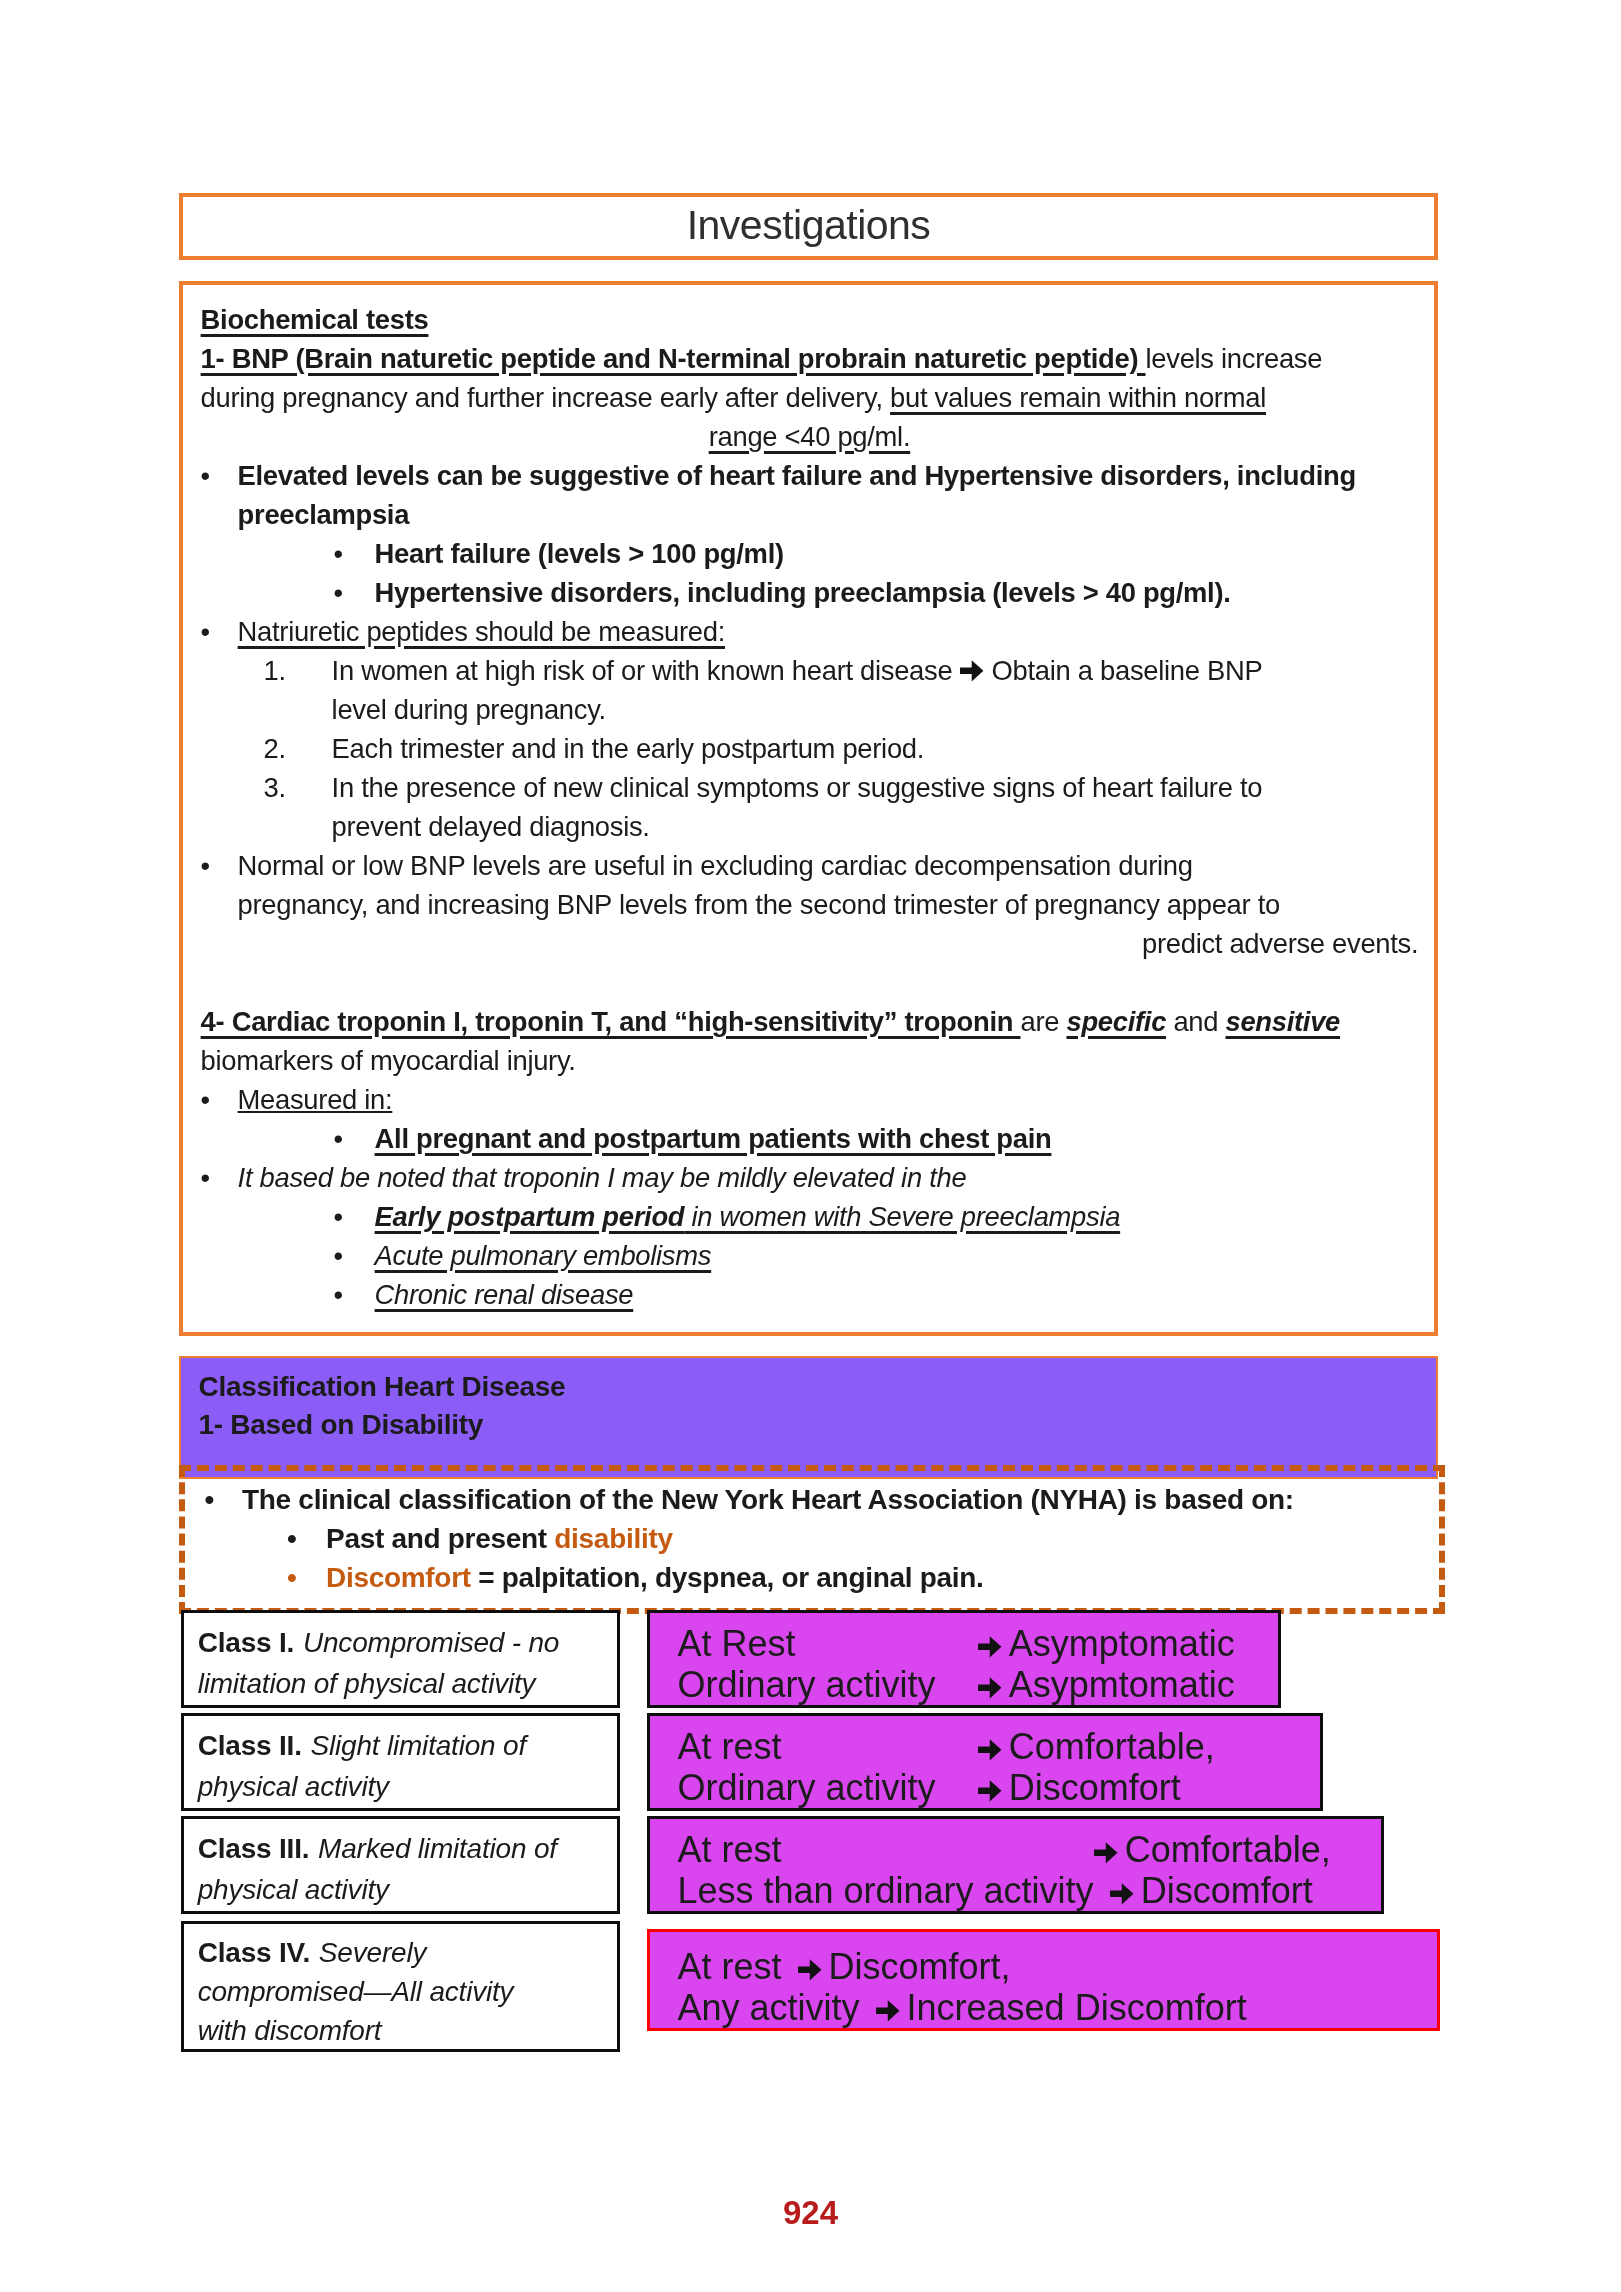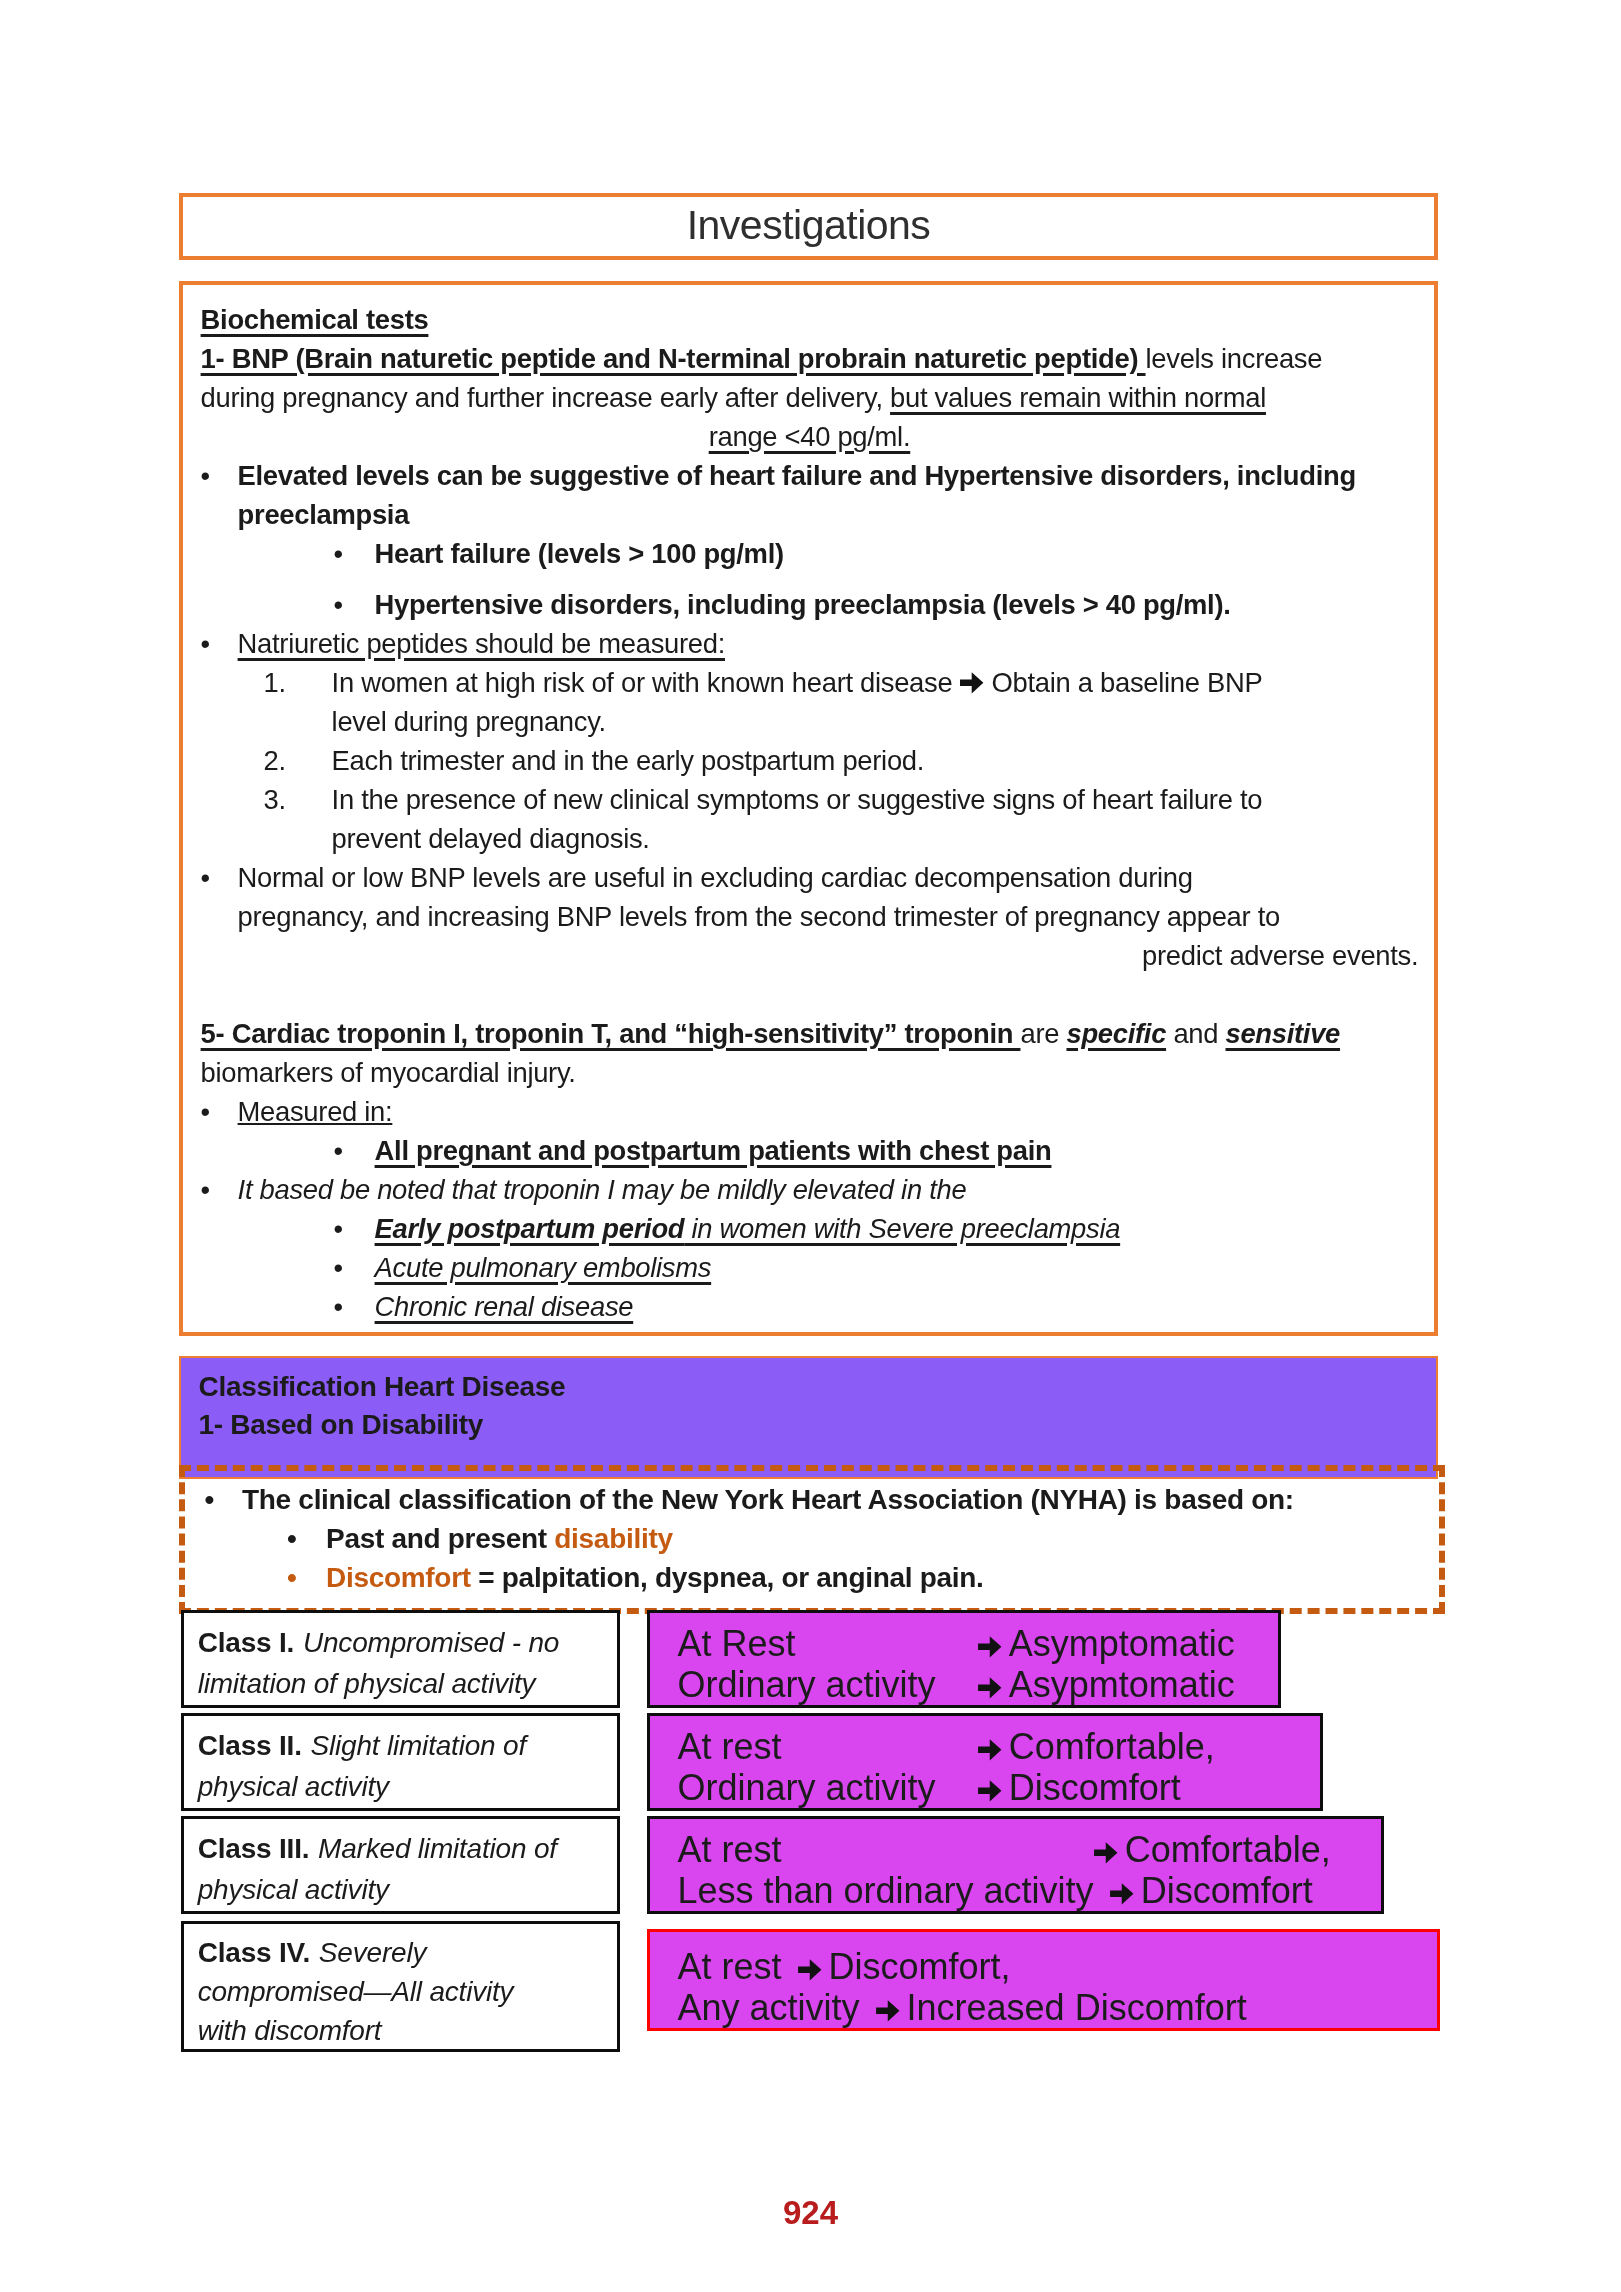--- a/index.html
+++ b/index.html
@@ -96,21 +96,21 @@
       </div>
       <div class="tl">
         <span class="tx" style="padding-left: 37px;"><span class="b">preeclampsia</span></span>
       </div>
       <div class="tl">
         <span class="mk" style="left: 133px;">•</span>
         <span class="tx" style="padding-left: 174px;"><span class="b">Heart failure (levels &gt; 100 pg/ml)</span></span>
       </div>
       <div class="tl">
         <span class="mk" style="left: 133px;">•</span>
-        <span class="tx" style="padding-left: 174px; margin-top: 12px;"><span class="b">Hypertensive disorders, including preeclampsia (levels &gt; 40 pg/ml).</span></span>
+        <span class="tx" style="padding-left: 174px;"><span class="b">Hypertensive disorders, including preeclampsia (levels &gt; 40 pg/ml).</span></span>
       </div>
       <div class="tl">
         <span class="mk" style="left: 0px;">•</span>
         <span class="tx" style="padding-left: 37px;"><span class="u">Natriuretic peptides should be measured:</span></span>
       </div>
       <div class="tl">
         <span class="mk" style="left: 63px;">1.</span>
         <span class="tx" style="padding-left: 131px;"><span>In women at high risk of or with known heart disease</span><span class="ar"><svg width="27.4" height="25.5" viewBox="0 0 24 24">
               <polygon points="1,9 12,9 12,2 23,12 12,22 12,15 1,15" fill="#111"></polygon>
             </svg></span><span>Obtain a baseline BNP</span></span>
@@ -134,21 +134,21 @@
         <span class="tx" style="padding-left: 37px;"><span>Normal or low BNP levels are useful in excluding cardiac decompensation during</span></span>
       </div>
       <div class="tl">
         <span class="tx" style="padding-left: 37px;"><span>pregnancy, and increasing BNP levels from the second trimester of pregnancy appear to</span></span>
       </div>
       <div class="tl">
         <span class="tx" style="padding-left: 37px; text-align: right;"><span>predict adverse events.</span></span>
       </div>
       <div class="tl"></div>
       <div class="tl">
-        <span class="tx" style="padding-left: 0px;"><span class="b u">5- Cardiac troponin I, troponin T, and “high-sensitivity” troponin </span><span>are </span><span class="b i u">specific</span><span> and </span><span class="b i u">sensitive</span></span>
+        <span class="tx" style="padding-left: 0px;"><span class="b u">4- Cardiac troponin I, troponin T, and “high-sensitivity” troponin </span><span>are </span><span class="b i u">specific</span><span> and </span><span class="b i u">sensitive</span></span>
       </div>
       <div class="tl">
         <span class="tx" style="padding-left: 0px;"><span>biomarkers of myocardial injury.</span></span>
       </div>
       <div class="tl">
         <span class="mk" style="left: 0px;">•</span>
         <span class="tx" style="padding-left: 37px; text-decoration: underline;"><span>Measured in:</span></span>
       </div>
       <div class="tl">
         <span class="mk" style="left: 133px;">•</span>

